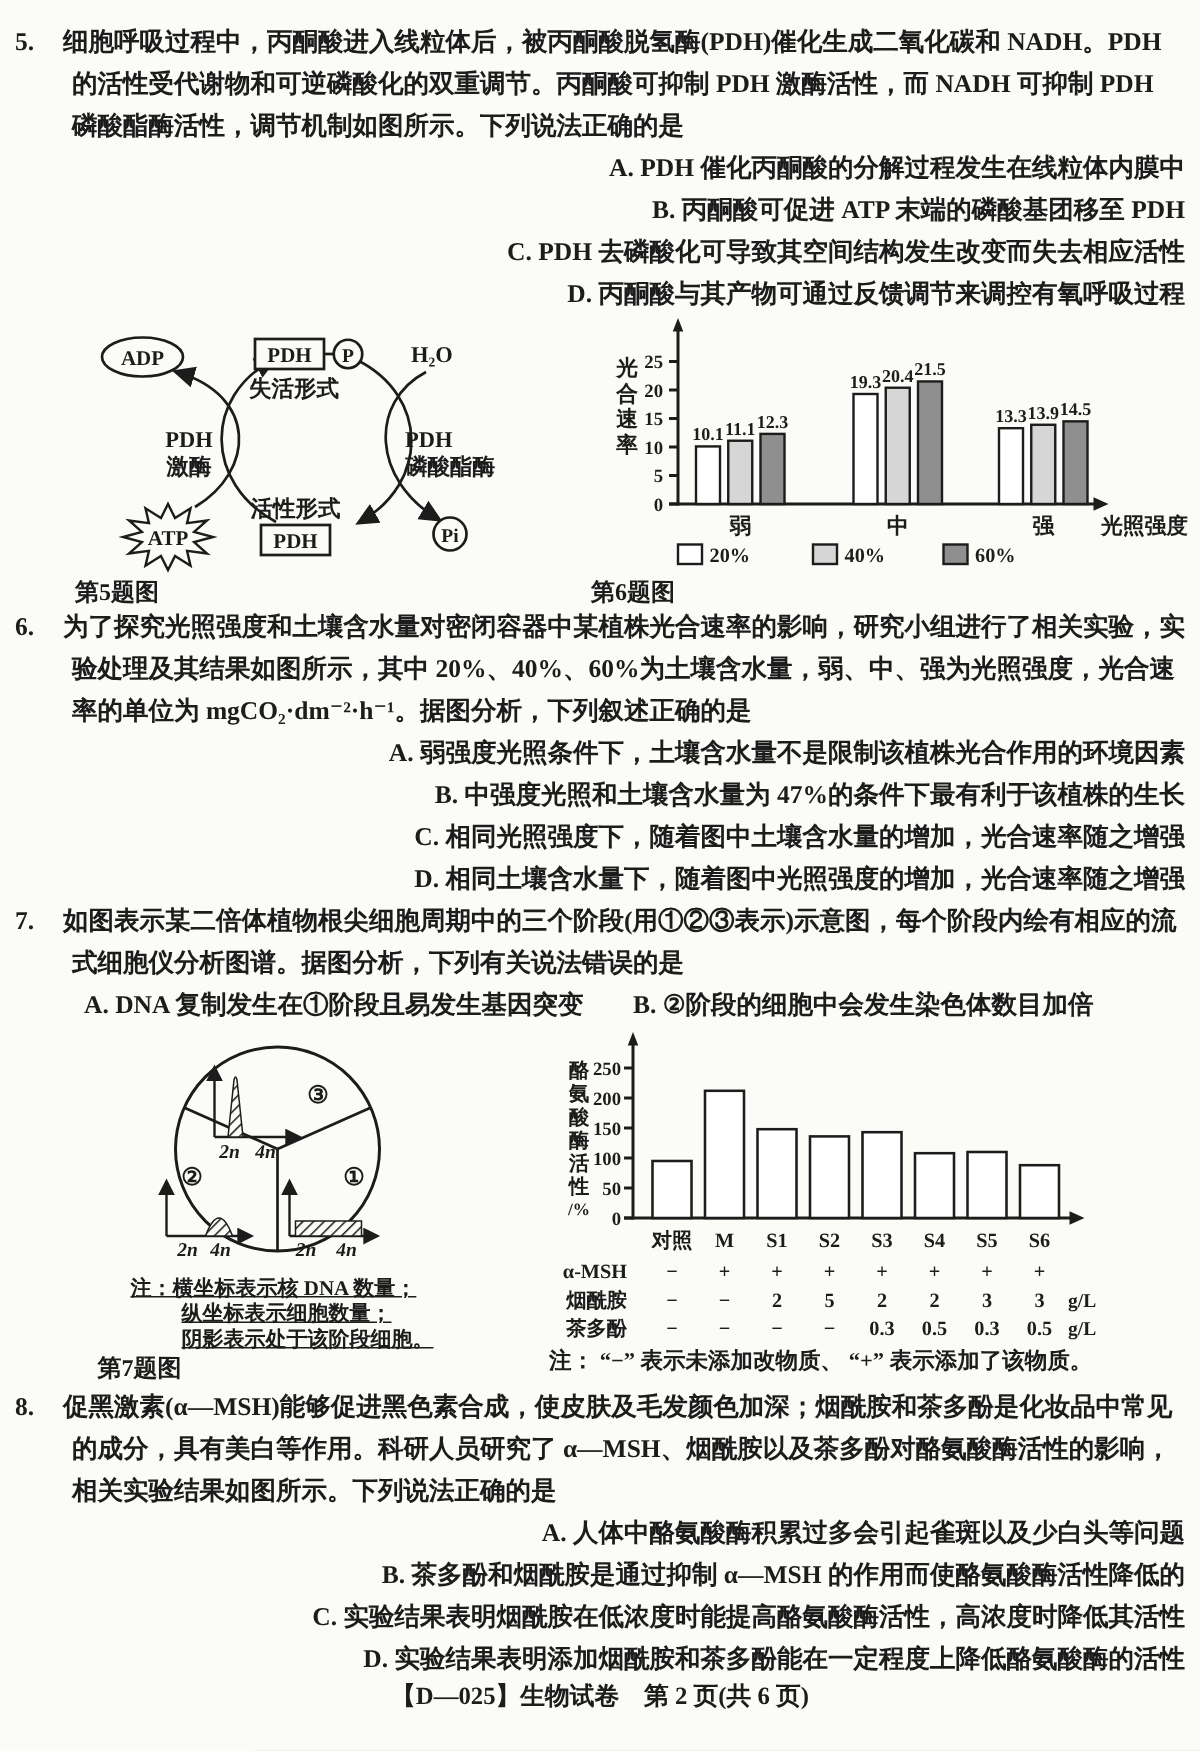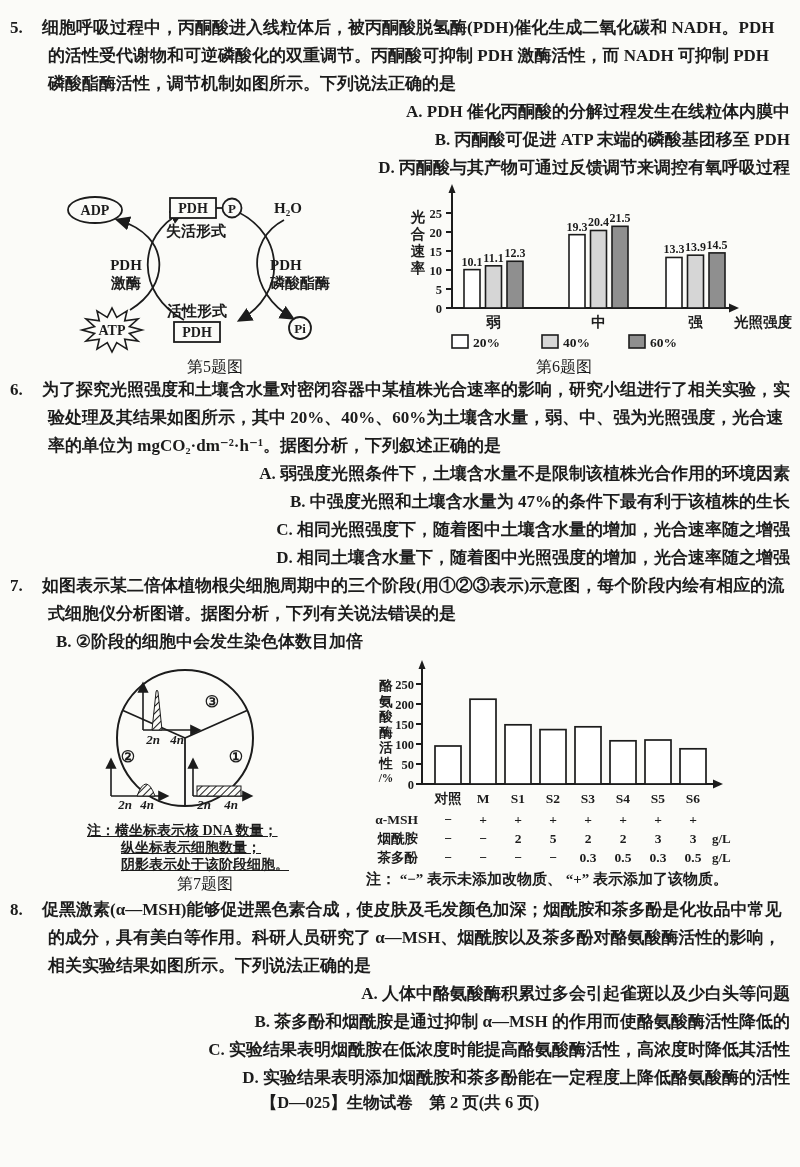--- a/index.html
+++ b/index.html
@@ -13,37 +13,38 @@
   .qnum{display:inline-block;width:32px;text-indent:0;}
   .opt{font-size:17px;line-height:28px;padding-left:46px;text-align:right;}
   .optrow{display:grid;grid-template-columns:366px 1fr;padding-left:46px;font-size:17px;line-height:28px;}
   .figrow{display:flex;align-items:flex-start;}
   .figrow1{height:192px;}
   .figrow2{height:240px;}
   .fig5{margin-left:40px;width:335px;}
   .fig6{margin-left:14px;width:400px;}
   .fig7{margin-left:55px;width:330px;}
   .fig8{margin-left:0px;width:435px;}
-  .figcap{font-size:16px;line-height:16px;text-align:center;font-weight:400;margin-top:1px;}
+  .figcap{font-size:16px;line-height:16px;text-align:left;font-weight:700;margin-top:1px;}
   .pienote{font-size:14px;line-height:17px;padding-left:22px;text-decoration:underline;}
   .pienote.ind{padding-left:56px;}
   .q8note{font-size:15px;line-height:15px;padding-left:6px;}
   .footer{text-align:center;font-size:16.5px;line-height:18px;margin-top:2px;}
   svg text{font-family:"Liberation Serif","DejaVu Serif",serif;}
 </style>
 </head>
 <body>
 
 <div class="page">
   <div class="content">
 
     <section>
       <div class="qtext"><span class="qnum">5.</span><span>细胞呼吸过程中，丙酮酸进入线粒体后，被丙酮酸脱氢酶(PDH)催化生成二氧化碳和 NADH。PDH 的活性受代谢物和可逆磷酸化的双重调节。丙酮酸可抑制 PDH 激酶活性，而 NADH 可抑制 PDH 磷酸酯酶活性，调节机制如图所示。下列说法正确的是</span></div>
       <div class="opt">A. PDH 催化丙酮酸的分解过程发生在线粒体内膜中</div>
       <div class="opt">B. 丙酮酸可促进 ATP 末端的磷酸基团移至 PDH</div>
+      <div class="opt">C. PDH 去磷酸化可导致其空间结构发生改变而失去相应活性</div>
       <div class="opt">D. 丙酮酸与其产物可通过反馈调节来调控有氧呼吸过程</div>
     </section>
 
     <div class="figrow figrow1">
       <figure class="fig5" style="margin:0 0 0 40px">
         <svg viewBox="0 0 330 172" width="330" height="172">
           <defs>
             <marker id="ah5" markerWidth="9" markerHeight="9" refX="6.5" refY="4" orient="auto">
               <path d="M0,0 L8.5,4 L0,8 Z" fill="#1c1c1c"></path>
             </marker>
@@ -144,20 +145,21 @@
       <div class="qtext"><span class="qnum">6.</span><span>为了探究光照强度和土壤含水量对密闭容器中某植株光合速率的影响，研究小组进行了相关实验，实验处理及其结果如图所示，其中 20%、40%、60%为土壤含水量，弱、中、强为光照强度，光合速率的单位为 mgCO₂·dm⁻²·h⁻¹。据图分析，下列叙述正确的是</span></div>
       <div class="opt">A. 弱强度光照条件下，土壤含水量不是限制该植株光合作用的环境因素</div>
       <div class="opt">B. 中强度光照和土壤含水量为 47%的条件下最有利于该植株的生长</div>
       <div class="opt">C. 相同光照强度下，随着图中土壤含水量的增加，光合速率随之增强</div>
       <div class="opt">D. 相同土壤含水量下，随着图中光照强度的增加，光合速率随之增强</div>
     </section>
 
     <section>
       <div class="qtext"><span class="qnum">7.</span><span>如图表示某二倍体植物根尖细胞周期中的三个阶段(用①②③表示)示意图，每个阶段内绘有相应的流式细胞仪分析图谱。据图分析，下列有关说法错误的是</span></div>
       <div class="optrow">
+        <span>A. DNA 复制发生在①阶段且易发生基因突变</span>
         <span>B. ②阶段的细胞中会发生染色体数目加倍</span>
       </div>
     </section>
 
     <div class="figrow figrow2">
       <figure class="fig7" style="margin:2px 0 0 55px">
         <svg viewBox="0 0 220 160" width="220" height="160" style="margin-left:10px">
           <defs>
             <pattern id="hatch7" patternUnits="userSpaceOnUse" width="5" height="5" patternTransform="rotate(45)">
               <rect width="5" height="5" fill="#fbfbf8"></rect>

